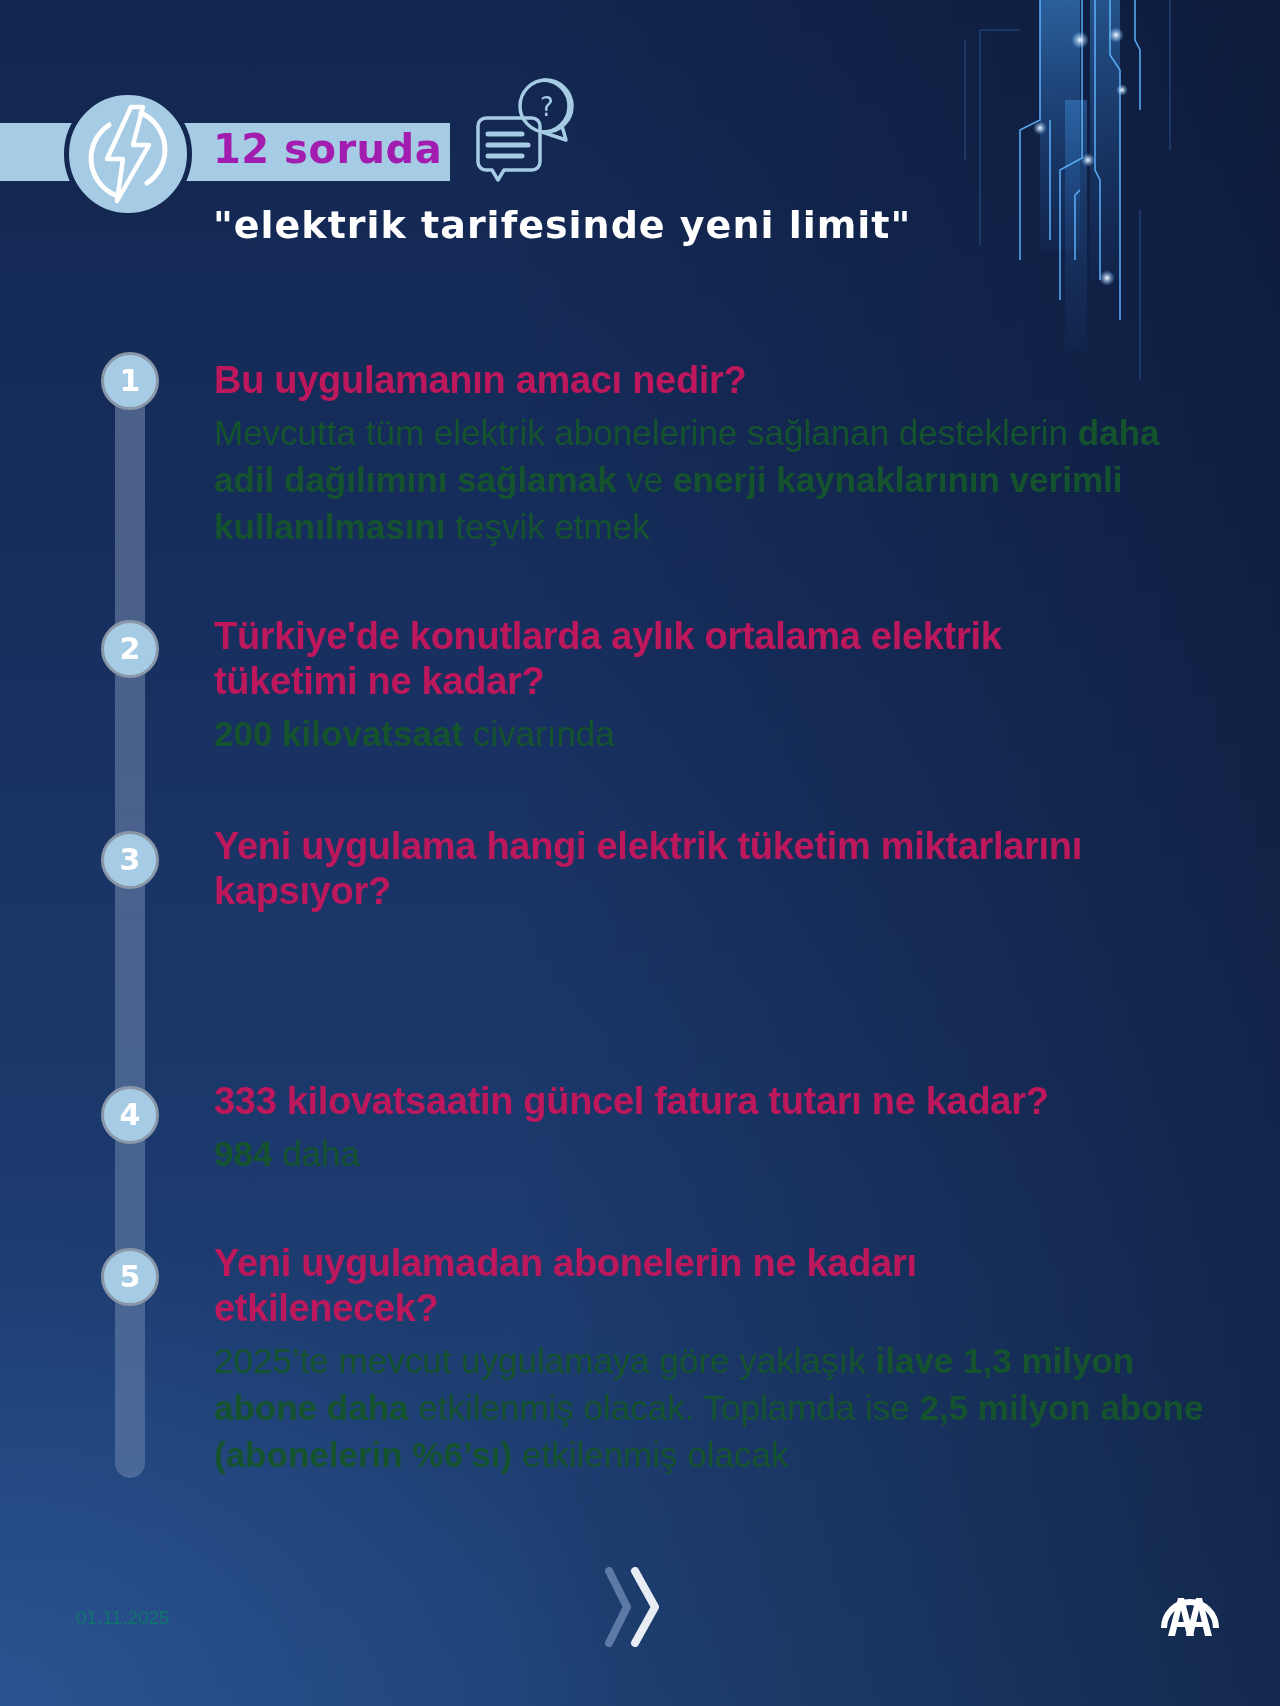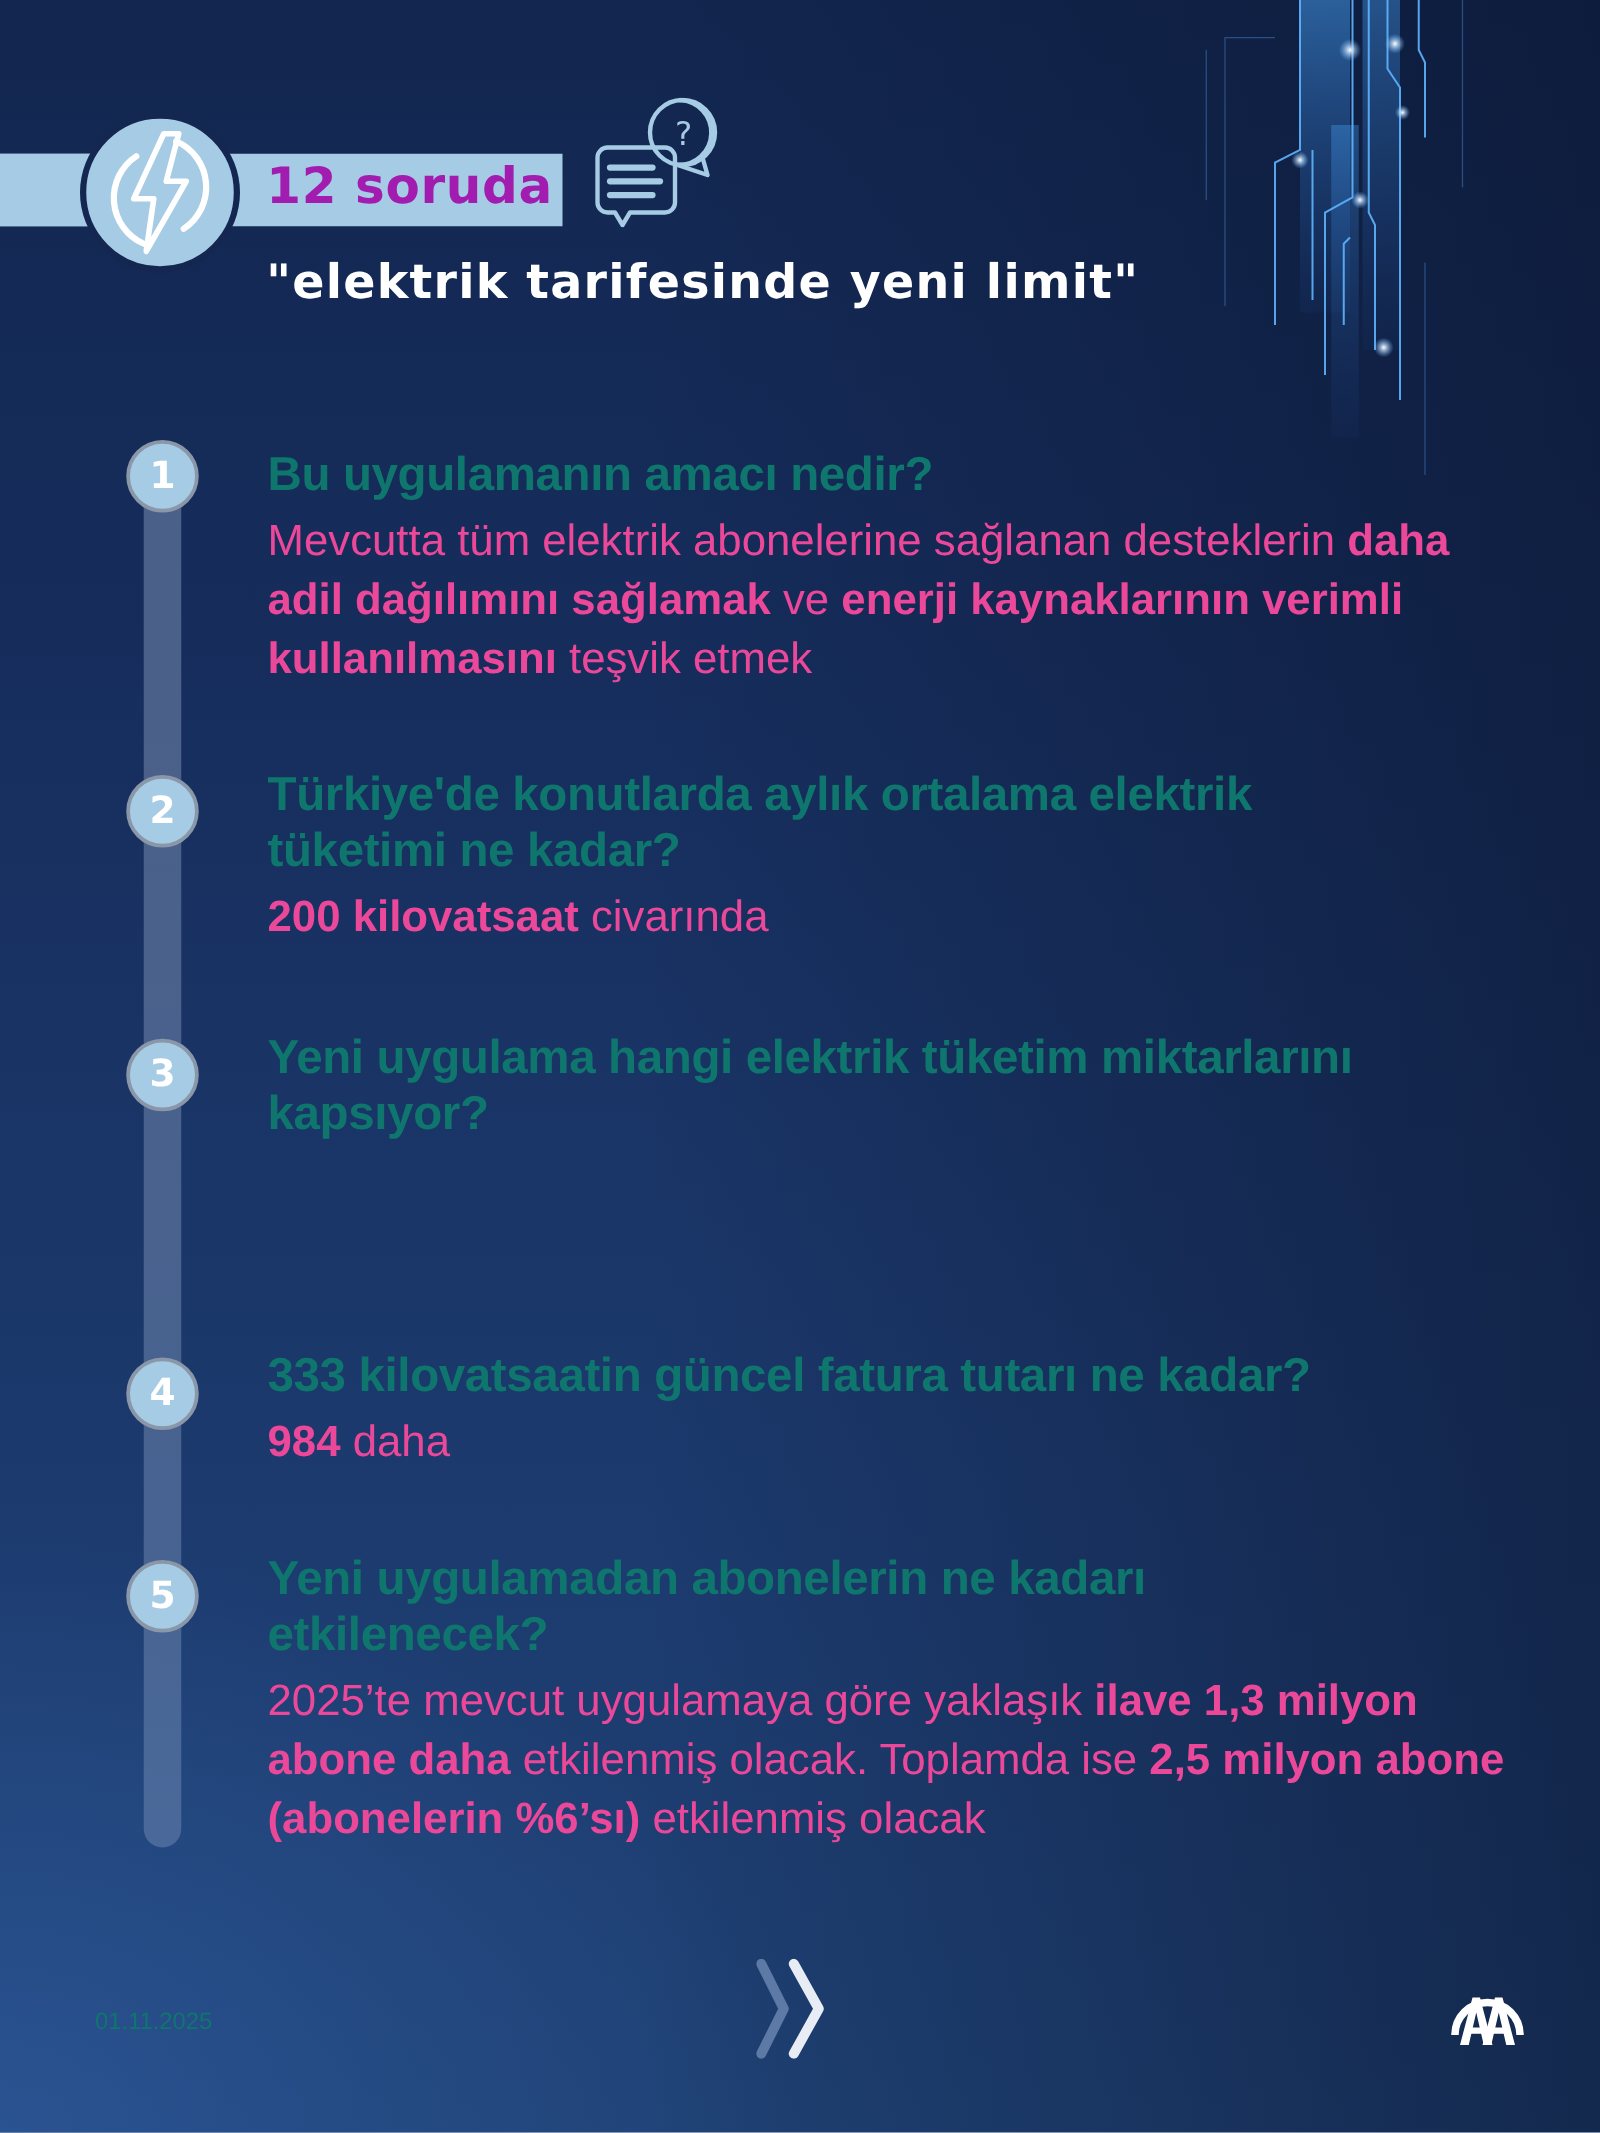--- a/index.html
+++ b/index.html
@@ -55,25 +55,25 @@
   .num {
     position: absolute; left: 101px; width: 58px; height: 58px; border-radius: 50%;
     background: #a6cbe4; border: 3px solid #8a97a8;
     font-family: "DejaVu Sans", sans-serif; font-weight: bold; font-size: 30px;
     color: #ffffff; text-align: center; line-height: 52px;
   }
 
   .qa { position: absolute; left: 214px; width: 1000px; }
   .q {
     font-family: "Liberation Sans", sans-serif; font-weight: bold;
-    font-size: 38px; line-height: 45px; color: #0f766e; letter-spacing: -0.3px;
+    font-size: 38px; line-height: 45px; color: #be185d; letter-spacing: -0.3px;
   }
   .a {
     font-family: "Liberation Sans", sans-serif;
-    font-size: 35px; line-height: 47px; color: #ec4899; margin-top: 6px;
+    font-size: 35px; line-height: 47px; color: #14532d; margin-top: 6px;
   }
   .a b { font-weight: bold; }
 
   
   .date {
     position: absolute; left: 76px; top: 1607px;
     font-family: "Liberation Sans", sans-serif; font-size: 19px; color: #0f766e;
   }
   .next-chev { position: absolute; left: 605px; top: 1567px; width: 68px; height: 80px; }
   .aa-logo { position: absolute; left: 1158px; top: 1578px; width: 64px; height: 64px; }

